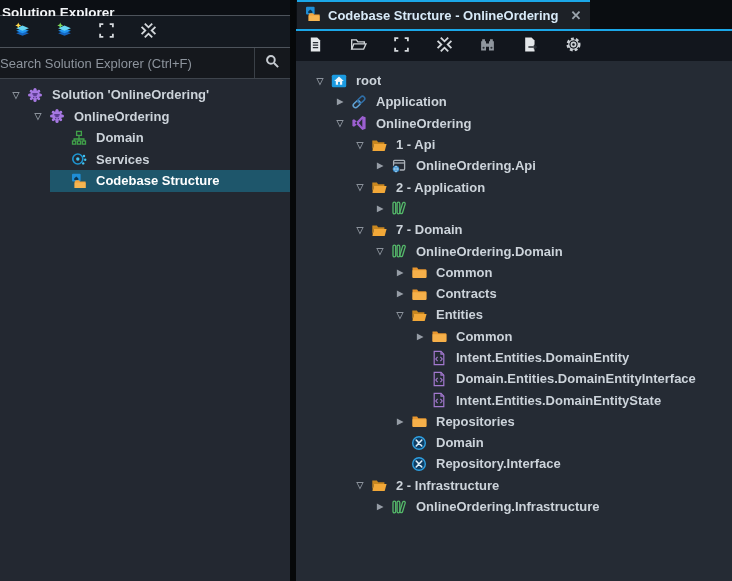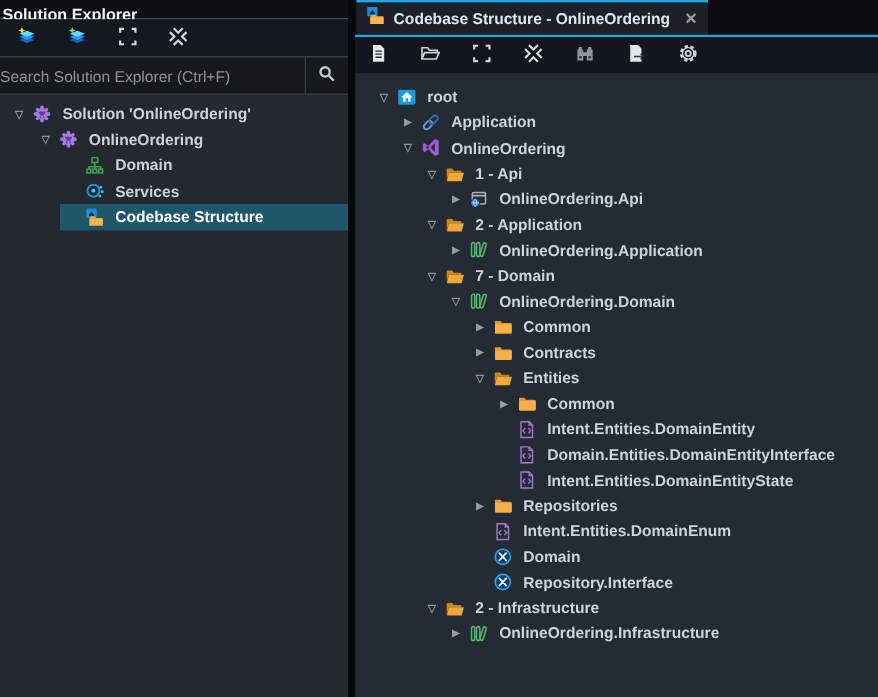--- a/index.html
+++ b/index.html
@@ -360,21 +360,20 @@
             <span class="arrow collapsed">▶</span>
             <span class="ticon">
               <svg viewBox="0 0 16 16" fill="none" stroke="#55b96a" stroke-width="1.3">
                 <rect x="2" y="2.2" width="2.7" height="11.6" rx="1.3"></rect>
                 <rect x="6.1" y="2.2" width="2.7" height="11.6" rx="1.3"></rect>
                 <g transform="rotate(17 11.5 8)">
                   <rect x="10.2" y="2.2" width="2.7" height="11.6" rx="1.3"></rect>
                 </g>
               </svg>
             </span>
-            <span class="label">OnlineOrdering.Application</span>
           </span>
         </div>
         <div class="row">
           <span class="indent" style="width: 54px;"></span>
           <span class="content">
             <span class="arrow open">▽</span>
             <span class="ticon">
               <svg viewBox="0 0 16 16">
                 <path d="M1.3 3.4 H5.9 L7.1 5.2 H13.4 V7 H3 L1.3 13 Z" fill="#c9871f"></path>
                 <path d="M3 7 H15.6 L13.7 14 H1.4 Z" fill="#f2a838"></path>
@@ -504,34 +503,20 @@
               </svg>
             </span>
             <span class="label">Repositories</span>
           </span>
         </div>
         <div class="row">
           <span class="indent" style="width: 94px;"></span>
           <span class="content">
             <span class="arrow none"></span>
             <span class="ticon">
-              <svg viewBox="0 0 16 16" fill="none" stroke="#a379cf" stroke-width="1.2">
-                <path d="M3.2 1.4 H10 L12.8 4.2 V14.6 H3.2 Z"></path>
-                <path d="M10 1.4 V4.2 H12.8"></path>
-                <path d="M6.6 6.8 L4.8 9 L6.6 11.2 M9.4 6.8 L11.2 9 L9.4 11.2" stroke-width="1.1"></path>
-              </svg>
-            </span>
-            <span class="label">Intent.Entities.DomainEnum</span>
-          </span>
-        </div>
-        <div class="row">
-          <span class="indent" style="width: 94px;"></span>
-          <span class="content">
-            <span class="arrow none"></span>
-            <span class="ticon">
               <svg viewBox="0 0 16 16">
                 <circle cx="8" cy="8" r="6.3" fill="#0e3d63" stroke="#2e9fe0" stroke-width="1.4"></circle>
                 <path d="M5.2 5 L10.8 11 M10.8 5 L5.2 11" stroke="#ddeefa" stroke-width="1.6" stroke-linecap="round"></path>
               </svg>
             </span>
             <span class="label">Domain</span>
           </span>
         </div>
         <div class="row">
           <span class="indent" style="width: 94px;"></span>

